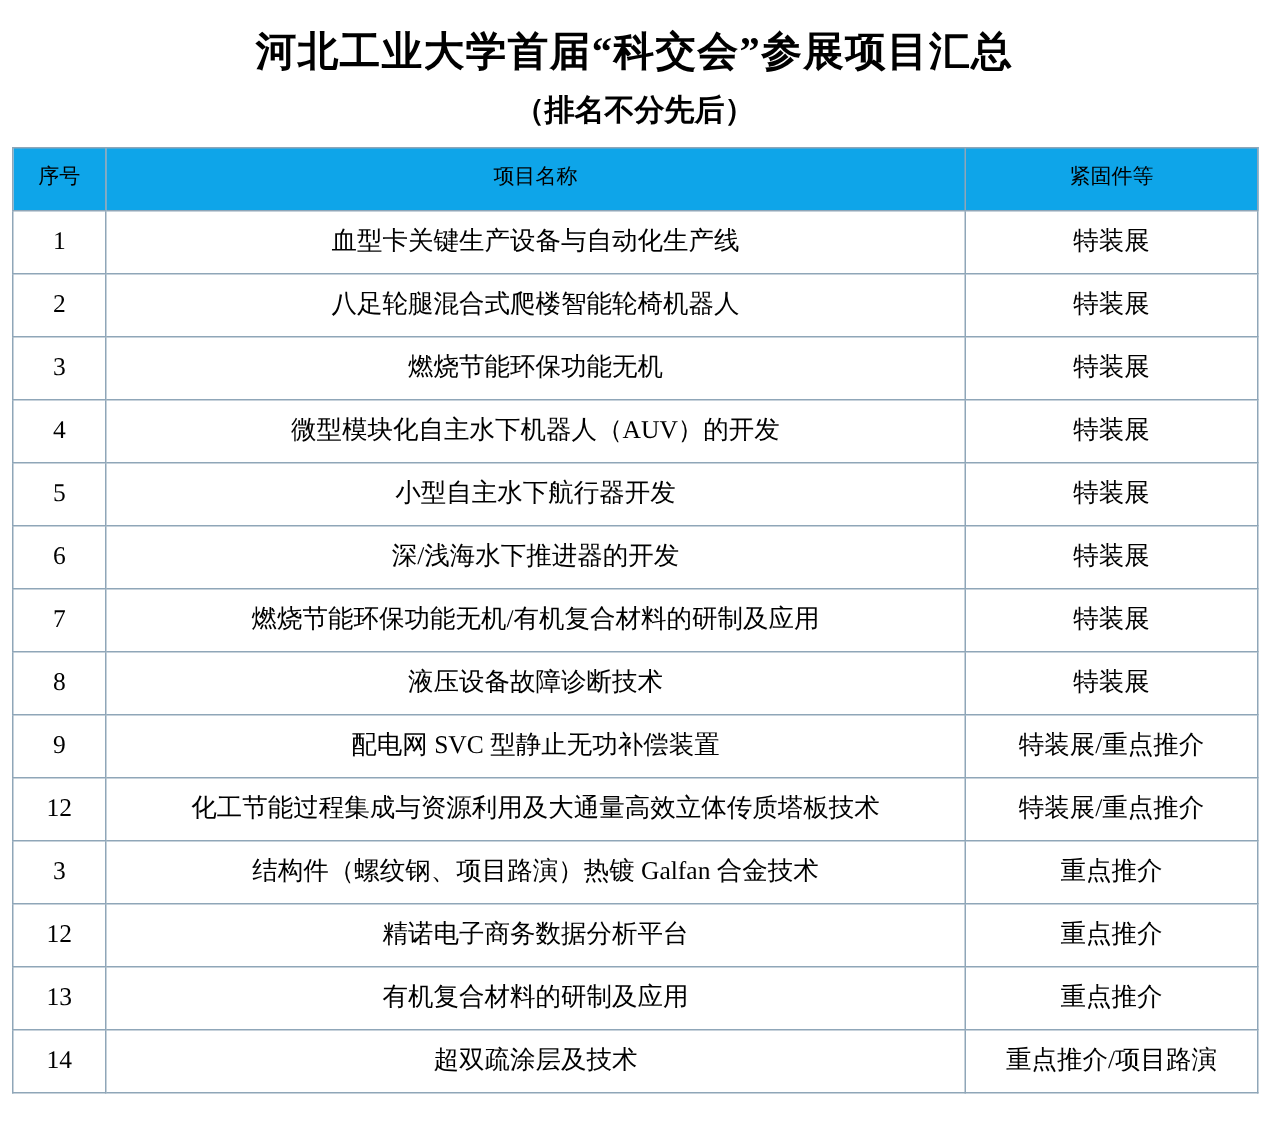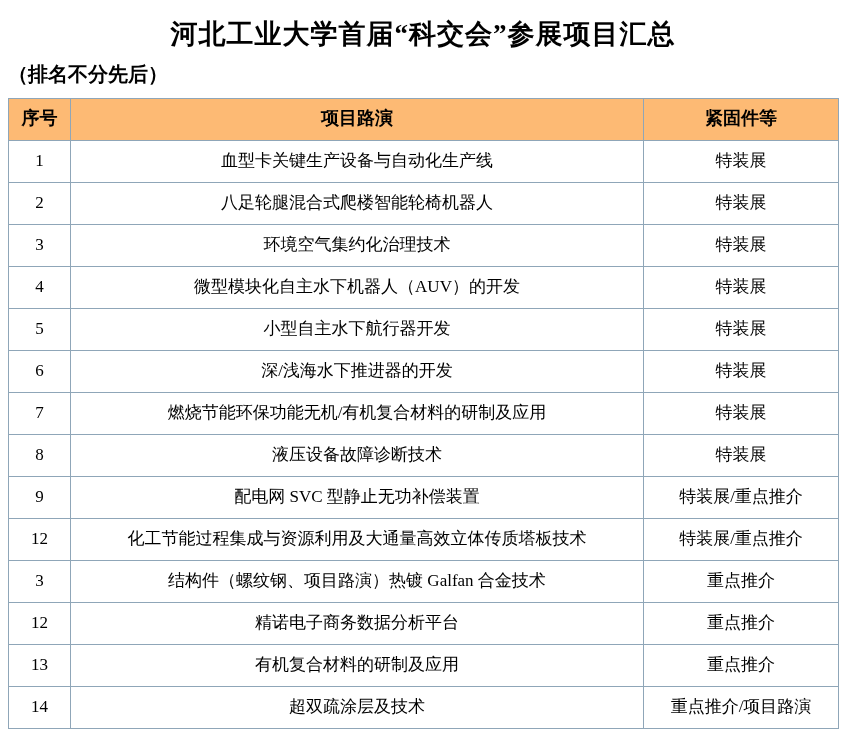--- a/index.html
+++ b/index.html
@@ -22,20 +22,21 @@
   }
   .doc-title {
     text-align: center;
     font-size: 27px;
     font-weight: bold;
     letter-spacing: 1px;
     margin: 12px 0 0 0;
     line-height: 1.25;
   }
   .doc-subtitle {
+    text-align: center;
     font-size: 20px;
     font-weight: bold;
     margin: 10px 0 12px 0;
     line-height: 1.2;
   }
   table.summary {
     border-collapse: collapse;
     width: 830px;
     margin: 0 auto;
     table-layout: fixed;
@@ -44,23 +45,23 @@
   table.summary td {
     border: 1px solid #8fa6b8;
     text-align: center;
     vertical-align: middle;
     font-size: 17px;
     line-height: 1.2;
     padding: 0;
     height: 41px;
   }
   table.summary thead th {
-    background: #fdba74;
-    font-weight: bold;
-    font-size: 18px;
+    background: #0ea5e9;
+    font-weight: normal;
+    font-size: 14px;
     height: 41px;
   }
   .col-no { width: 62px; }
   .col-name { width: 573px; }
   .col-type { width: 195px; }
 
   td.cell-no { font-size: 17px; }
   td.cell-name { font-size: 17.5px; }
   td.cell-type { font-size: 17.5px; font-family: Liberation Serif, serif; }
 </style>
@@ -74,38 +75,38 @@
 
   <table class="summary">
     <colgroup>
       <col class="col-no">
       <col class="col-name">
       <col class="col-type">
     </colgroup>
     <thead>
       <tr>
         <th>序号</th>
-        <th>项目路演</th>
+        <th>项目名称</th>
         <th>紧固件等</th>
       </tr>
     </thead>
     <tbody>
       <tr>
         <td class="cell-no">1</td>
         <td class="cell-name">血型卡关键生产设备与自动化生产线</td>
         <td class="cell-type">特装展</td>
       </tr>
       <tr>
         <td class="cell-no">2</td>
         <td class="cell-name">八足轮腿混合式爬楼智能轮椅机器人</td>
         <td class="cell-type">特装展</td>
       </tr>
       <tr>
         <td class="cell-no">3</td>
-        <td class="cell-name">环境空气集约化治理技术</td>
+        <td class="cell-name">燃烧节能环保功能无机</td>
         <td class="cell-type">特装展</td>
       </tr>
       <tr>
         <td class="cell-no">4</td>
         <td class="cell-name">微型模块化自主水下机器人（AUV）的开发</td>
         <td class="cell-type">特装展</td>
       </tr>
       <tr>
         <td class="cell-no">5</td>
         <td class="cell-name">小型自主水下航行器开发</td>

